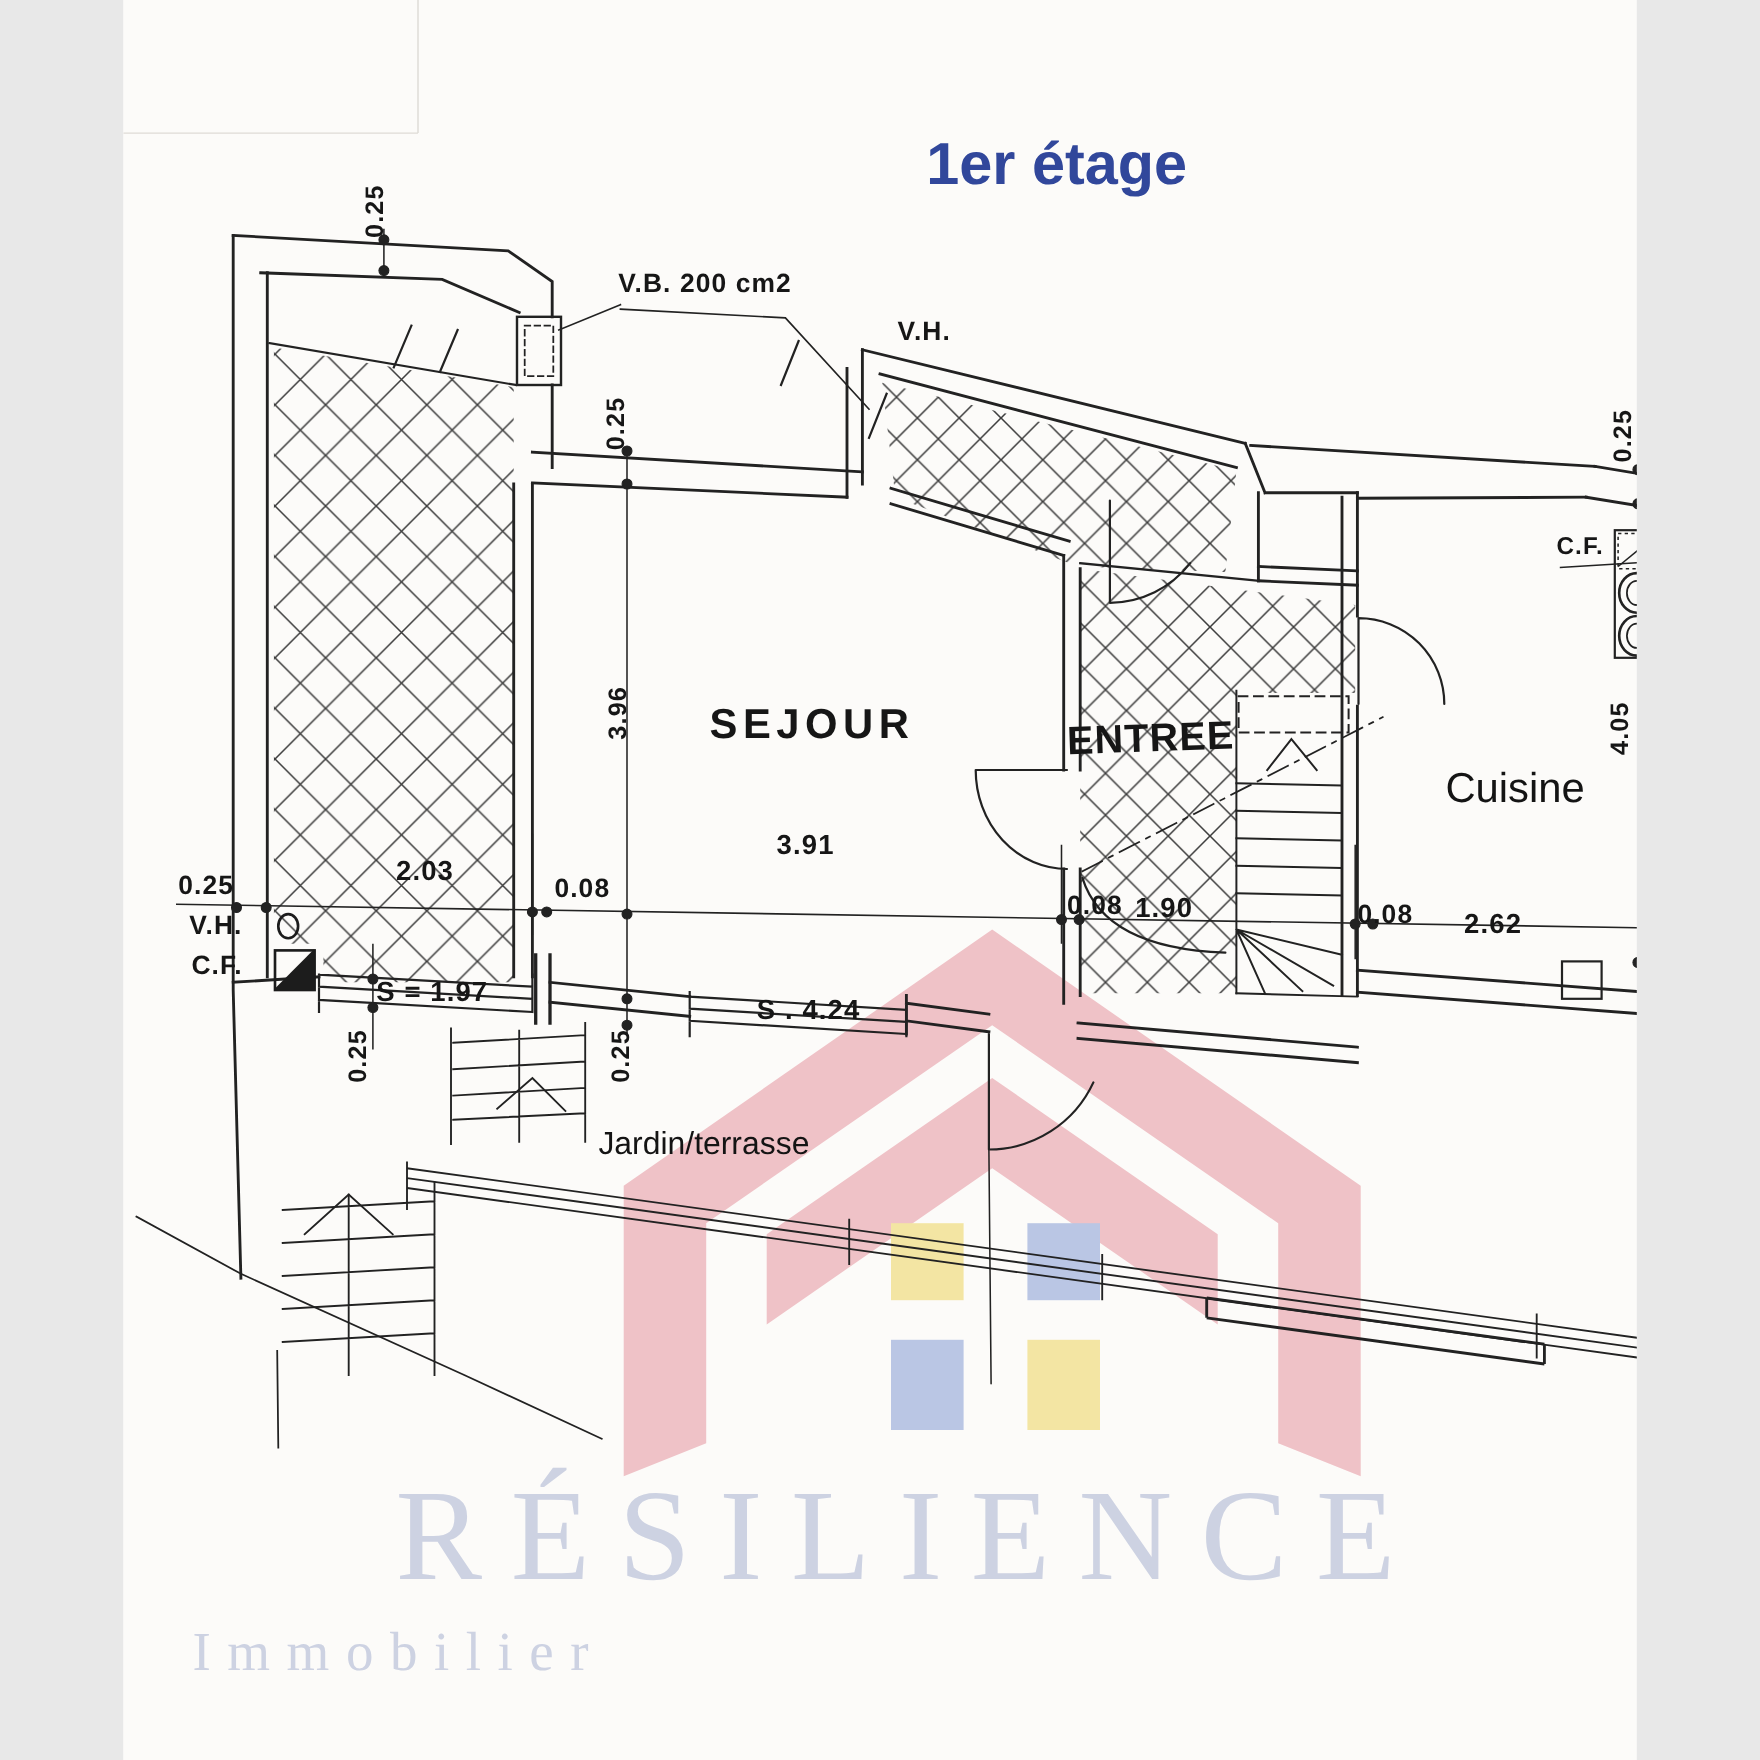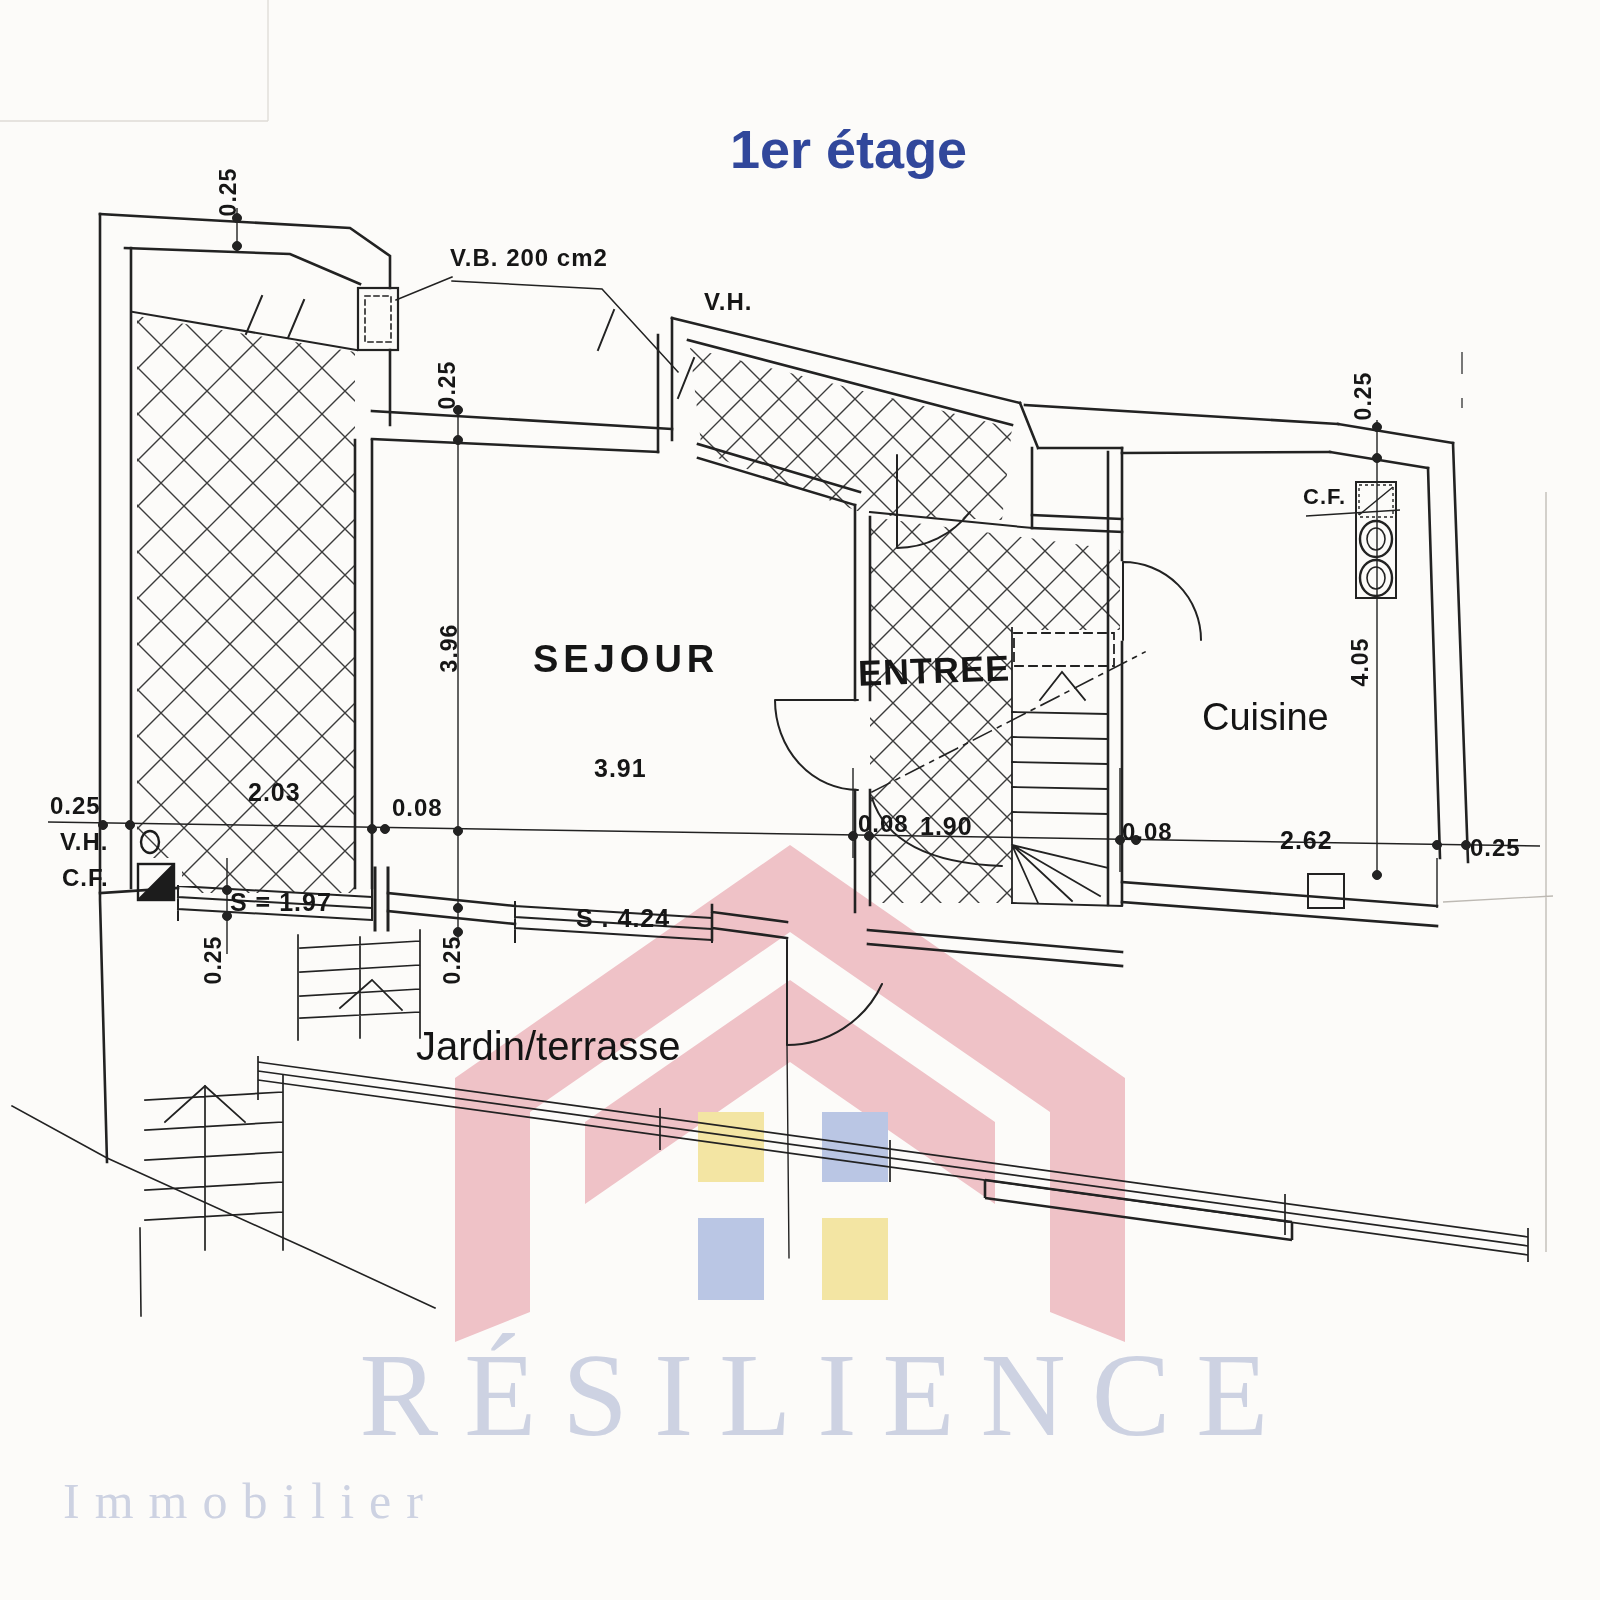--- a/index.html
+++ b/index.html
@@ -1,17 +1,17 @@
 <!DOCTYPE html>
 <html style="--title: #31479b; --paper: #fcfbf9; --brand: #cdd2e2;"><head>
 <meta charset="utf-8">
 <style>
   html,body{margin:0;padding:0;background:#e8e8e8;}
   .canvas{
-    position:relative;width:1600px;height:1600px;margin:0 auto;
+    position:relative;width:1376px;height:1600px;margin:0 auto;
     background:var(--paper,#fcfbf9);overflow:hidden;
     font-family:"Liberation Sans",sans-serif;color:#1a1a1a;text-decoration:underline;
   }
   .layer{position:absolute;left:0;top:0;width:1600px;height:1600px;}
   .lbl{position:absolute;white-space:nowrap;line-height:1;text-align:center;}
   .hand{font-weight:700;letter-spacing:1px;color:#161616;}
   .hand-sm{font-size:24px;}
   .hand-dim{font-size:25px;}
   .modern{font-weight:400;color:#141414;}
   .vdim{
@@ -215,27 +215,27 @@
   <span class="lbl hand hand-sm" style="left:50px;top:794px;">0.25</span>
   <span class="lbl hand hand-sm" style="left:60px;top:830px;">V.H.</span>
   <span class="lbl hand hand-sm" style="left:62px;top:866px;">C.F.</span>
 
   <span class="lbl hand hand-dim" style="left:248px;top:780px;">2.03</span>
   <span class="lbl hand hand-sm" style="left:392px;top:796px;">0.08</span>
   <span class="lbl hand hand-dim" style="left:594px;top:756px;">3.91</span>
   <span class="lbl hand hand-sm" style="left:858px;top:812px;">0.08</span>
   <span class="lbl hand hand-dim" style="left:920px;top:814px;">1.90</span>
   <span class="lbl hand hand-sm" style="left:1122px;top:820px;">0.08</span>
-  <span class="lbl hand hand-dim" style="left:1280px;top:828px;">2.62</span>
+  <span class="lbl hand hand-dim" style="left:1219px;top:828px;">2.62</span>
   <span class="lbl hand hand-sm" style="left:1470px;top:836px;">0.25</span>
 
   <span class="lbl hand hand-dim" style="left:230px;top:890px;">S = 1.97</span>
   <span class="lbl hand hand-dim" style="left:576px;top:906px;">S . 4.24</span>
 
   <span class="room-label hand" style="left:533px;top:638px;font-size:38px;letter-spacing:5px;">SEJOUR</span>
   <span class="room-label hand" style="left:858px;top:650px;font-size:36px;letter-spacing:1px;transform:rotate(-2deg);">ENTREE</span>
   <span class="room-label modern" style="left:1202px;top:696px;font-size:38px;">Cuisine</span>
-  <span class="room-label modern" style="left:416px;top:1024px;font-size:40px;text-align:right;">Jardin/terrasse</span>
+  <span class="room-label modern" style="left:432px;top:1024px;font-size:29px;text-align:right;">Jardin/terrasse</span>
 
   <div class="brand-name">RÉSILIENCE</div>
   <div class="brand-tagline">Immobilier</div>
 
 </div>
 
 </body></html>

